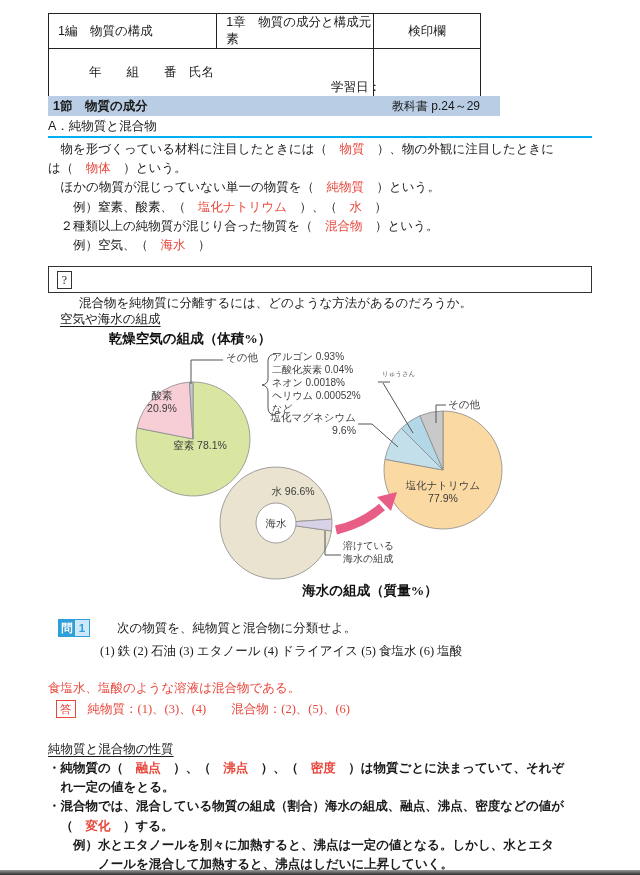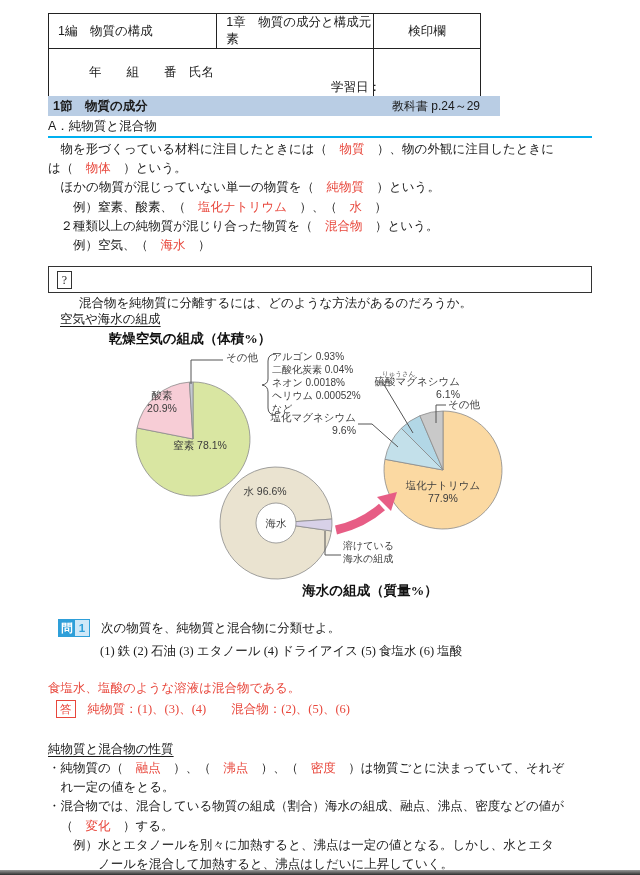--- a/index.html
+++ b/index.html
@@ -51,54 +51,54 @@
   .flbl{position:absolute;font-family:"Liberation Sans","DejaVu Sans",sans-serif;
         font-size:10.5px;color:#3c3c3c;line-height:13px;}
   .fig-title{font-family:"Liberation Serif","DejaVu Serif",serif;font-size:13.5px;
         font-weight:bold;color:#111;line-height:16px;}
   .air-title{left:15px;top:4px;width:230px;text-align:center;}
   .sea-caption{left:185px;top:256px;width:250px;text-align:center;}
   .lbl-sonota-air{left:166px;top:24px;}
   .ann-list{left:212px;top:23px;font-size:10px;line-height:13px;}
   .lbl-oxygen{left:72px;top:62px;width:60px;text-align:center;}
   .lbl-nitrogen{left:100px;top:112px;width:80px;text-align:center;}
-  .lbl-mizu{left:160px;top:158px;width:90px;text-align:center;}
+  .lbl-mizu{left:188px;top:158px;width:90px;text-align:center;}
   .lbl-kaisui{left:196px;top:190px;width:40px;text-align:center;}
   .lbl-tokete{left:283px;top:212px;font-size:10px;}
   .lbl-enka-mg{left:196px;top:84px;width:100px;text-align:right;}
   .lbl-ryusan{left:300px;top:48px;width:100px;text-align:right;}
   .furigana{left:322px;top:40px;font-size:6.5px;color:#555;letter-spacing:0;}
   .lbl-sonota-nacl{left:388px;top:71px;}
   .lbl-nacl{left:338px;top:152px;width:90px;text-align:center;}
   .ldr{fill:none;stroke:#555;stroke-width:1;}
 
   
   .q1{position:absolute;left:58px;top:619px;font-size:12.5px;}
   .q1-row1{display:flex;align-items:center;}
   .q-label{display:inline-flex;border:1.5px solid var(--q_dark);
         font-family:"Liberation Sans","DejaVu Sans",sans-serif;font-size:11.5px;font-weight:bold;}
   .q-l-dark{width:16px;height:16px;background:var(--q_dark);color:#fff;
         display:flex;align-items:center;justify-content:center;}
   .q-l-num{width:14px;height:16px;background:var(--q_light);color:var(--q_dark);
         display:flex;align-items:center;justify-content:center;}
-  .q1-text{margin-left:11px;}
+  .q1-text{margin-left:27px;}
   .q1-items{margin-left:42px;margin-top:6px;white-space:pre;}
 
   .note{position:absolute;left:48px;top:680px;font-size:12.5px;color:var(--red);}
   .answer{position:absolute;left:56px;top:700px;font-size:12.5px;color:var(--red);
         display:flex;align-items:center;}
   .ans-label{display:inline-block;border:1.5px solid var(--red);padding:0 3px;height:16px;
         line-height:16px;font-family:"Liberation Sans","DejaVu Sans",sans-serif;font-size:11.5px;}
   .ans-text{margin-left:12px;white-space:pre;}
 
   
   .props-heading{position:absolute;left:48px;top:741px;font-size:12.5px;
         font-family:"Liberation Sans","DejaVu Sans",sans-serif;
         text-decoration:underline;text-underline-offset:3px;}
-  #props{left:48px;top:759px;}
+  #props{left:48px;top:759px;font-weight:bold;}
 
   .bottom-edge{position:absolute;left:0;bottom:0;width:640px;height:5px;
         background:linear-gradient(to bottom,#9a9a9a,#2f2f2f);}
 </style>
 </head>
 <body>
 
 <div class="page">
 
   <table class="header-table">
@@ -183,22 +183,20 @@
       </div>
     <div class="flbl lbl-oxygen pre">酸素
 20.9%</div>
     <div class="flbl lbl-nitrogen">窒素 78.1%</div>
     <div class="flbl lbl-mizu">水 96.6%</div>
     <div class="flbl lbl-kaisui">海水</div>
     <div class="flbl lbl-tokete pre">溶けている
 海水の組成</div>
     <div class="flbl lbl-enka-mg pre">塩化マグネシウム
 9.6%</div>
-    <div class="flbl lbl-ryusan pre">硫酸マグネシウム
-6.1%</div>
     <div class="flbl furigana">りゅうさん</div>
     <div class="flbl lbl-sonota-nacl">その他</div>
     <div class="flbl lbl-nacl pre">塩化ナトリウム
 77.9%</div>
     <div class="flbl fig-title sea-caption">海水の組成（質量%）</div>
   </div>
 
   <div class="q1">
     <div class="q1-row1">
       <span class="q-label">

